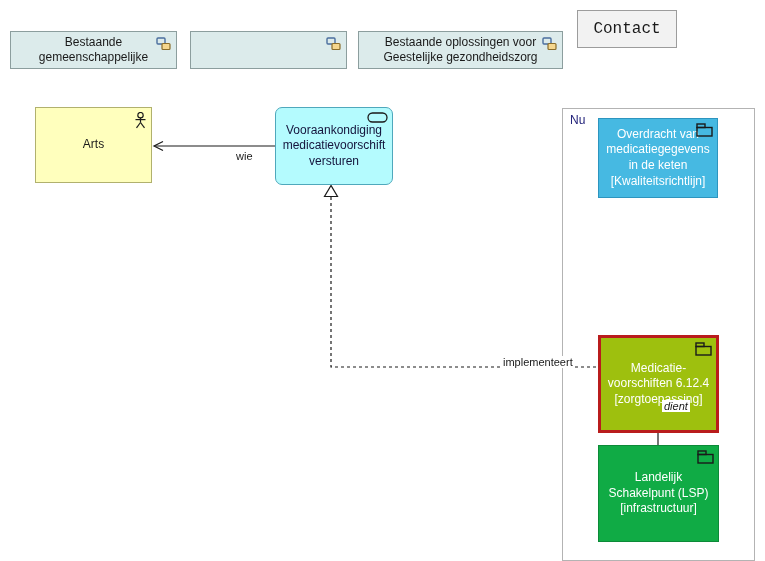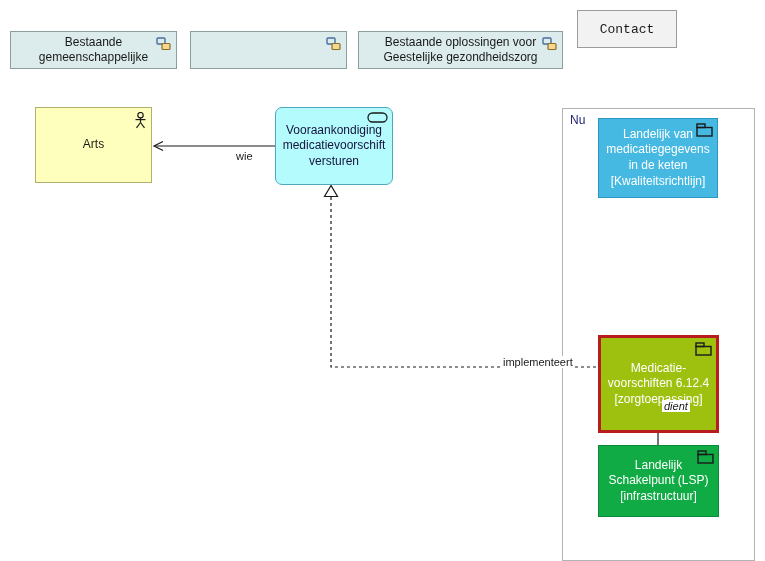--- a/index.html
+++ b/index.html
@@ -16,21 +16,21 @@
     box-sizing:border-box;font-size:12px;color:#1a1a1a;text-align:center;line-height:1.25;
     cursor:pointer;
     margin-top:21px;
   }
   .topbox .lbl{display:block;}
   .topbox .ref-icon{position:absolute;top:5px;right:5px;width:15px;height:14px;}
   .notebox{
     position:absolute;top:10px;height:38px;
     background:#f2f2f2;border:1px solid #9c9c9c;
     display:flex;align-items:center;justify-content:center;
-    box-sizing:border-box;font-family:"Liberation Mono", monospace;font-size:13px;color:#1a1a1a;
+    box-sizing:border-box;font-family:"Liberation Mono", monospace;font-size:16px;color:#1a1a1a;
   }
   #tab1{left:10px;width:167px;}
   #tab2{left:190px;width:157px;}
   #tab3{left:358px;width:205px;}
   #tab4{left:577px;width:100px;}
   #tab1 .lbl{max-width:150px;}
   #tab2 .lbl{max-width:120px;}
   #tab3 .lbl{max-width:185px;}
 
   
@@ -59,21 +59,21 @@
   }
   #overdracht{
     left:598px;top:118px;width:120px;height:80px;
     background:#46b9e2;border:1px solid #2d95bf;color:#ffffff;
   }
   #medicatie{
     left:598px;top:335px;width:121px;height:98px;
     background:#9ec00e;border:3px solid #b91c1c;color:#ffffff;
   }
   #lsp{
-    left:598px;top:445px;width:121px;height:72px;
+    left:598px;top:445px;width:121px;height:97px;
     background:#10ab45;border:1px solid #0c8a38;color:#ffffff;
   }
 
   
   .rel-label{
     position:absolute;font-size:11px;color:#1a1a1a;background:#ffffff;
     padding:0 2px;white-space:nowrap;
   }
   #lbl-wie{left:234px;top:150px;}
   #lbl-implementeert{left:501px;top:356px;}
@@ -144,21 +144,21 @@
 </div>
 
 <div class="node" id="service">
   <span>Vooraankondiging medicatievoorschift versturen</span>
   <svg class="corner-icon" width="21" height="11" viewBox="0 0 21 11">
     <rect x="1" y="1" width="19" height="9" rx="4.5" fill="none" stroke="#1a1a1a" stroke-width="1.3"></rect>
   </svg>
 </div>
 
 <div class="node" id="overdracht">
-  <span>Landelijk van medicatiegegevens in de keten [Kwaliteitsrichtlijn]</span>
+  <span>Overdracht van medicatiegegevens in de keten [Kwaliteitsrichtlijn]</span>
   <svg class="corner-icon" width="17" height="14" viewBox="0 0 17 14">
     <rect x="1" y="4.5" width="15" height="8.5" fill="none" stroke="#1a1a1a" stroke-width="1.4"></rect>
     <rect x="1" y="1" width="8" height="3.5" fill="none" stroke="#1a1a1a" stroke-width="1.4"></rect>
   </svg>
 </div>
 
 <div class="node" id="medicatie">
   <span>Medicatie-voorschiften 6.12.4 [zorgtoepassing]</span>
   <svg class="corner-icon" width="17" height="14" viewBox="0 0 17 14">
     <rect x="1" y="4.5" width="15" height="8.5" fill="none" stroke="#1a1a1a" stroke-width="1.4"></rect>

